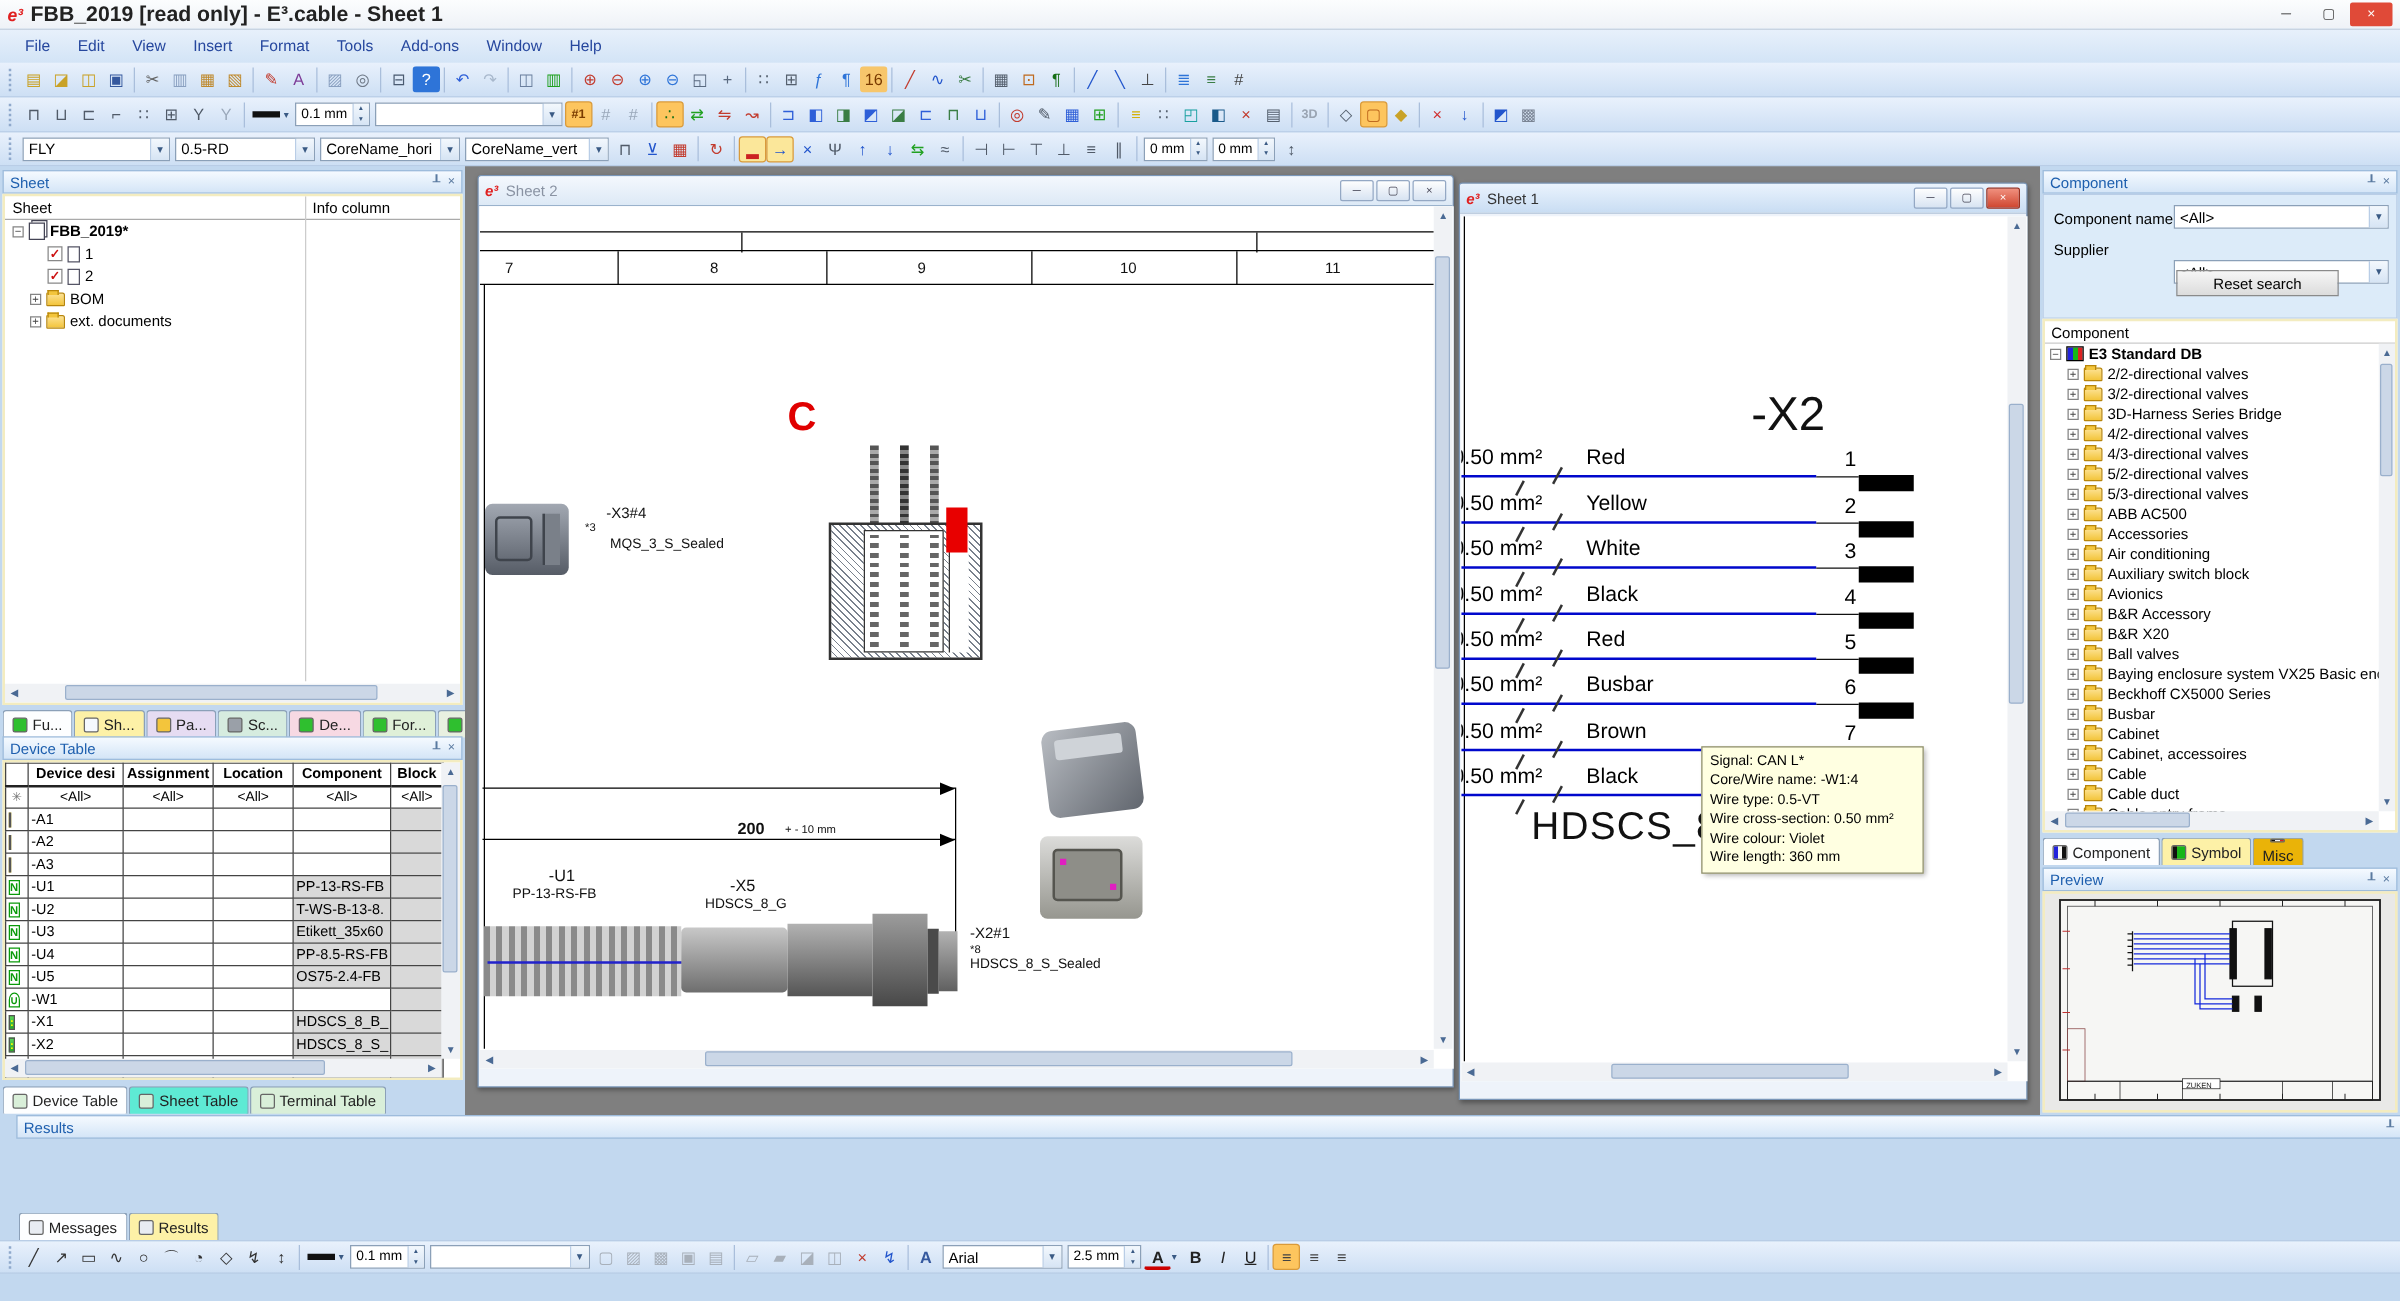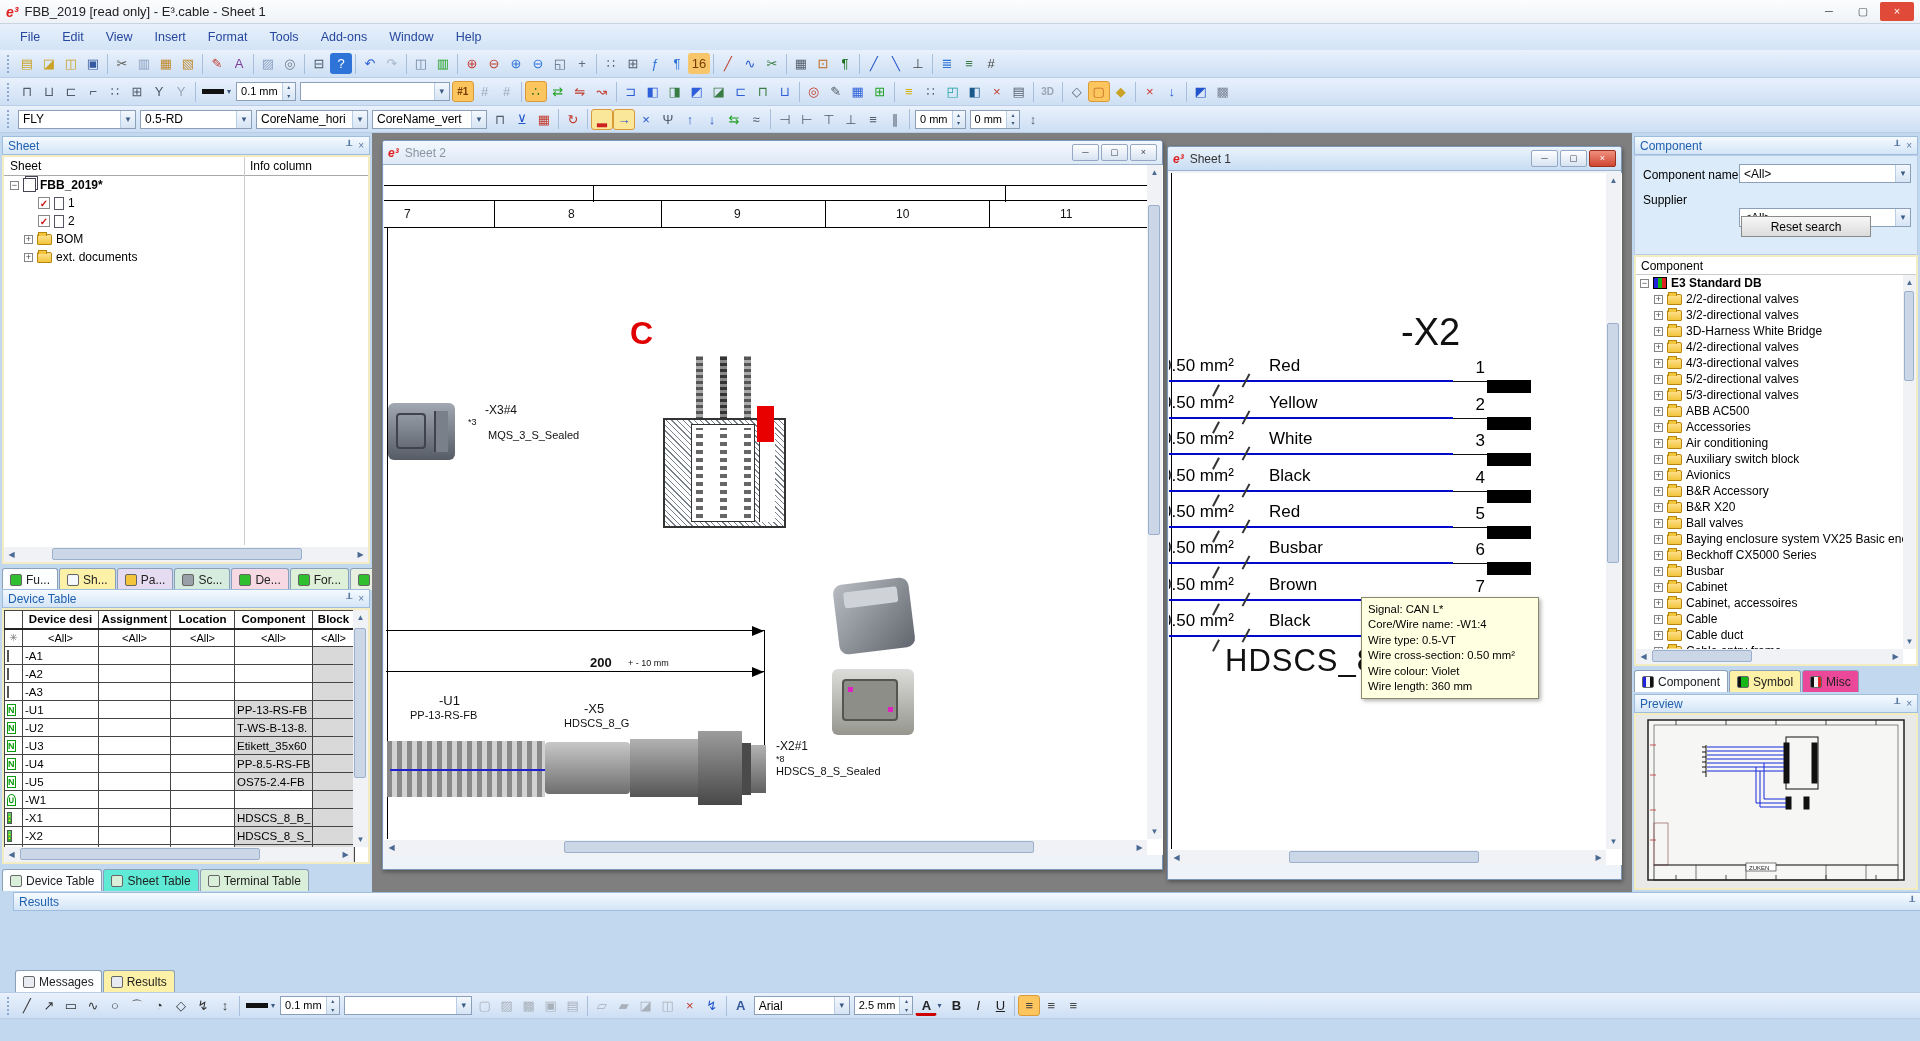--- a/index.html
+++ b/index.html
@@ -3,21 +3,21 @@
 <meta charset="utf-8">
 <style>
   * { margin:0; padding:0; box-sizing:border-box; }
   html,body { width:1920px; height:1041px; overflow:hidden; font-family:"Liberation Sans",sans-serif; font-size:12px; background:#c2d8ef; }
   .abs { position:absolute; }
   #app { position:relative; width:1920px; height:1041px; background:#c2d8ef; }
 
   
   #titlebar { position:absolute; left:0; top:0; width:1920px; height:24px; background:linear-gradient(#fcfdfe,#eef2f7); border-bottom:1px solid #c8d4e2; display:flex; align-items:center; padding:0 6px; }
   .logo { color:#e02020; font-weight:bold; font-style:italic; font-size:14px; margin-right:6px; }
-  #title-text { font-size:13px; color:#222; }
+  #title-text { font-size:17px; color:#222;font-weight:bold; }
   .winbtns { margin-left:auto; display:flex; }
   .winbtn { width:34px; height:19px; text-align:center; line-height:18px; font-size:11px; color:#444; }
   .winbtn.close { background:#e04a38; color:#fff; border-radius:2px; }
 
   #menubar { position:absolute; left:0; top:24px; width:1920px; height:26px; background:linear-gradient(#e7f0fb,#d3e4f6); display:flex; align-items:center; gap:2px; padding-left:10px; }
   .menu-item { color:#26479e; font-size:12.5px; padding:3px 10px; }
 
   .toolbar { position:absolute; left:0; width:1920px; background:linear-gradient(#e9f1fc,#cddff4); display:flex; align-items:center; padding-left:6px; border-bottom:1px solid #b9cde6; }
   #tb1 { top:50px; height:28px; } #tb2 { top:78px; height:28px; } #tb3 { top:106px; height:27px; }
   #tbb { top:992px; height:27px; border-top:1px solid #b9cde6; }
@@ -873,21 +873,21 @@
 
             <div class="ctree-row" style="padding-left:18px;">
               <span class="expander">+</span>
               <span class="folder-ic"></span>
               <span>3/2-directional valves</span>
             </div>
 
             <div class="ctree-row" style="padding-left:18px;">
               <span class="expander">+</span>
               <span class="folder-ic"></span>
-              <span>3D-Harness White Bridge</span>
+              <span>3D-Harness Series Bridge</span>
             </div>
 
             <div class="ctree-row" style="padding-left:18px;">
               <span class="expander">+</span>
               <span class="folder-ic"></span>
               <span>4/2-directional valves</span>
             </div>
 
             <div class="ctree-row" style="padding-left:18px;">
               <span class="expander">+</span>
@@ -1017,21 +1017,21 @@
       <div class="abs" style="left:0;top:531px;width:284px;height:25px;display:flex;align-items:flex-end;">
 
       <span class="tab" style="background: rgb(253, 254, 255);">
             <span class="ticon" style="background: linear-gradient(90deg, rgb(34, 34, 221) 0px, rgb(34, 34, 221) 34%, rgb(245, 245, 245) 34%, rgb(245, 245, 245) 67%, rgb(17, 17, 17) 67%);"></span>
             <span>Component</span>
           </span>
           <span class="tab" style="background: rgb(253, 241, 167);">
             <span class="ticon" style="background: linear-gradient(90deg, rgb(17, 17, 17) 0px, rgb(17, 17, 17) 34%, rgb(23, 182, 23) 34%, rgb(23, 182, 23) 67%, rgb(23, 182, 23) 67%);"></span>
             <span>Symbol</span>
           </span>
-          <span class="tab" style="background: #ec4899;">
+          <span class="tab" style="background: #eab308; flex-direction: column;">
             <span class="ticon" style="background: linear-gradient(90deg, rgb(17, 17, 17) 0px, rgb(17, 17, 17) 34%, rgb(245, 245, 245) 34%, rgb(245, 245, 245) 67%, rgb(221, 34, 34) 67%);"></span>
             <span>Misc</span>
           </span>
         </div>
     </div>
 
     <div class="abs" style="left:2px;top:561px;width:284px;height:196px;">
       <div class="panel-header">
         <span>Preview</span>
         <span class="ph-spacer"></span>

